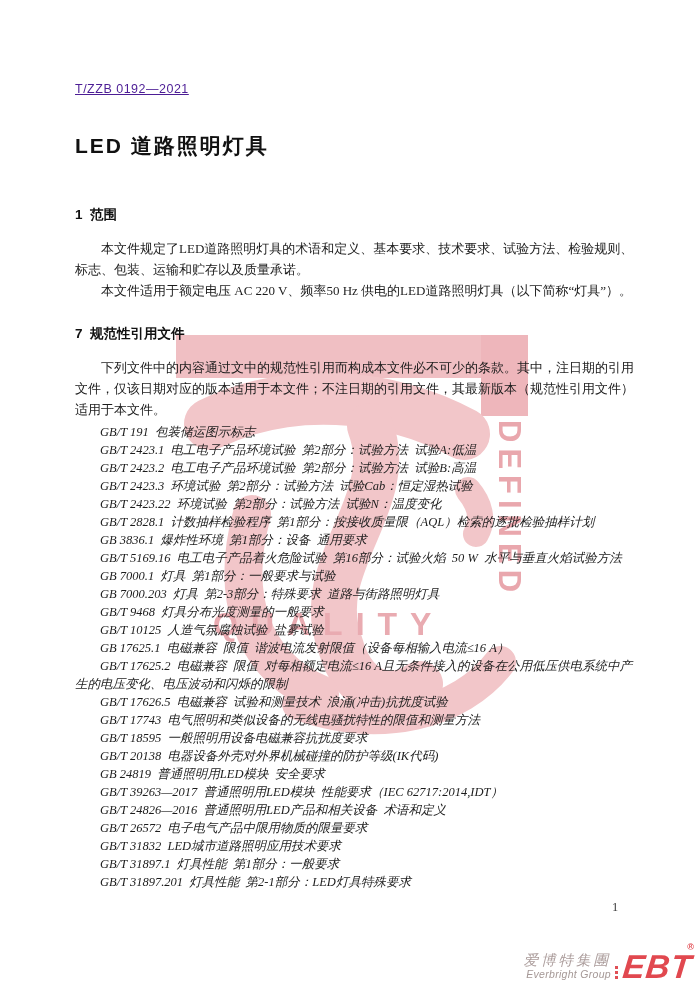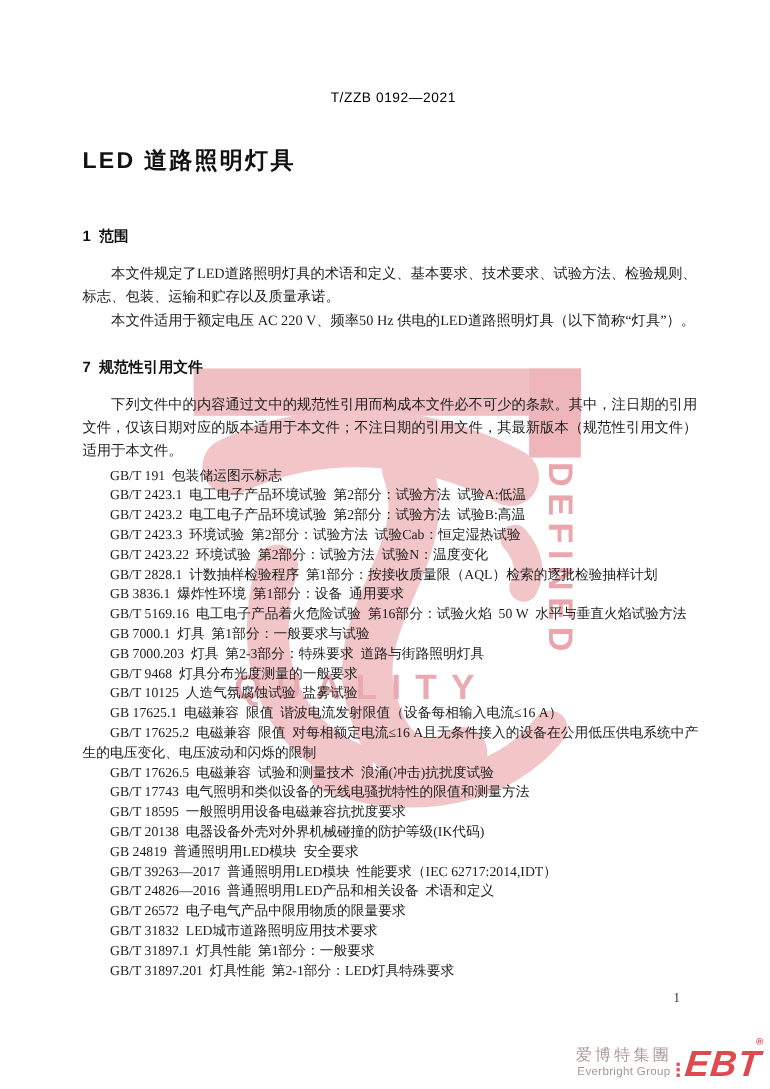--- a/index.html
+++ b/index.html
@@ -26,56 +26,56 @@
   }
   .wm-quality{
     left:213px;top:606px;
     font-family:"Liberation Sans","DejaVu Sans",sans-serif;
     font-weight:bold;font-size:32px;letter-spacing:13px;
     color:#e9abb1;white-space:nowrap;
   }
   
   .content{position:relative;z-index:2;padding:82px 60px 0 75px;}
   .doc-number{
-    text-align:center;
+    text-align:left;
     font-family:"Liberation Sans","DejaVu Sans",sans-serif;
-    font-size:12.5px;letter-spacing:.5px;color:#000000;
+    font-size:12.5px;letter-spacing:.5px;color:#4c1d95;text-decoration:underline;
   }
   .doc-title{
     margin-top:36px;text-align:left;
     font-family:"Liberation Sans","DejaVu Sans",sans-serif;
     font-weight:bold;font-size:21px;letter-spacing:2px;color:#111;
   }
   .sec-heading{
     font-family:Liberation Sans, sans-serif;
     font-weight:bold;font-size:13.5px;color:#111;
     white-space:pre-wrap;
   }
   .h1-first{margin-top:46px;}
   .h2-second{margin-top:24px;}
   .para-block{margin-top:14px;}
   .para{
     margin:0;font-size:13px;line-height:21px;
     text-indent:2em;white-space:pre-wrap;
   }
-  .ref-list{margin-top:3px;}
+  .ref-list{margin-top:3px;font-style:italic;}
   .ref{
     margin:0;font-size:12.5px;line-height:18px;
     text-indent:2em;white-space:pre-wrap;
   }
   
   .page-number{
     position:absolute;left:612px;top:900px;z-index:2;
     font-size:12.5px;color:#3a3a3a;
   }
   .footer-logo{
     position:absolute;right:8px;bottom:7px;z-index:2;
     display:flex;align-items:center;
   }
-  .footer-names{text-align:center;line-height:1.05;}
+  .footer-names{text-align:right;line-height:1.05;font-style:italic;}
   .footer-cn{
     font-family:"Liberation Serif","DejaVu Serif",serif;
     font-size:14.5px;letter-spacing:3px;color:#ab9c9b;
   }
   .footer-en{
     font-family:"Liberation Sans","DejaVu Sans",sans-serif;
     font-size:10.5px;color:#a59896;letter-spacing:.3px;
   }
   .footer-marks{
     display:flex;flex-direction:column;gap:2px;

